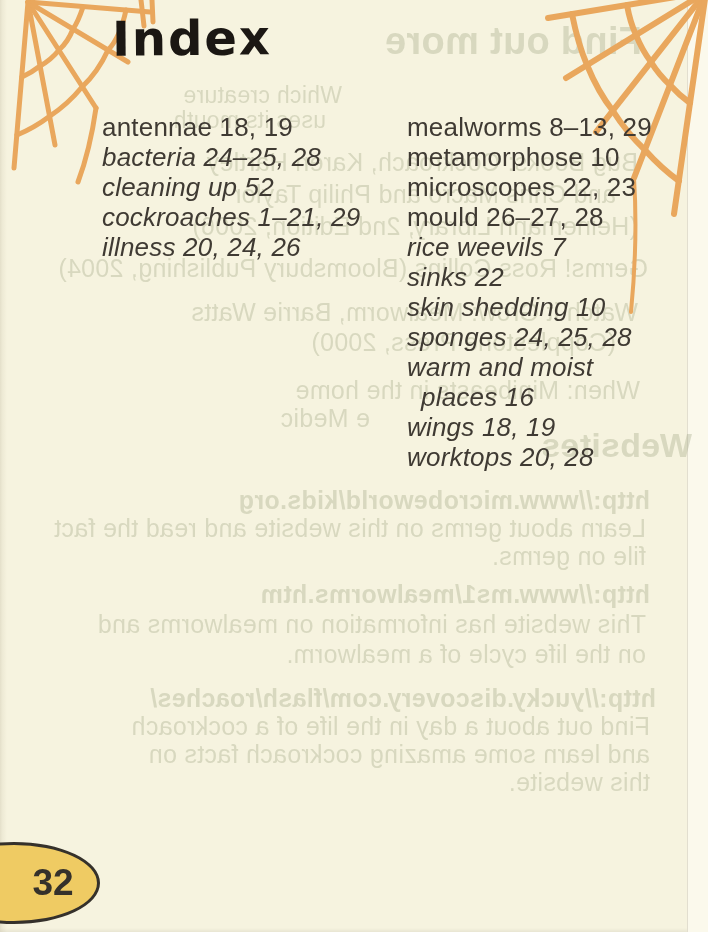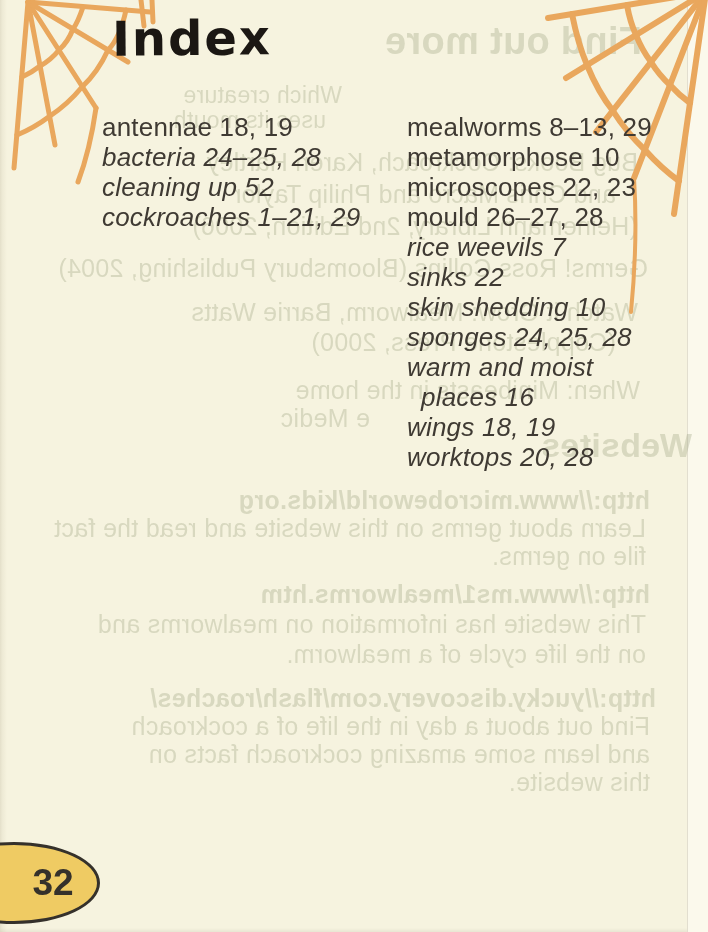--- a/index.html
+++ b/index.html
@@ -132,20 +132,21 @@
         <div class="line">antennae 18, 19</div>
       </div>
       <div class="group">
         <div class="line">bacteria 24–25, 28</div>
       </div>
       <div class="group">
         <div class="line">cleaning up 52</div>
         <div class="line">cockroaches 1–21, 29</div>
       </div>
       <div class="group">
+        <div class="line">illness 20, 24, 26</div>
       </div>
     </div>
   <div class="col right">
       <div class="group">
         <div class="line">mealworms 8–13, 29</div>
         <div class="line">metamorphose 10</div>
         <div class="line">microscopes 22, 23</div>
         <div class="line">mould 26–27, 28</div>
       </div>
       <div class="group">

